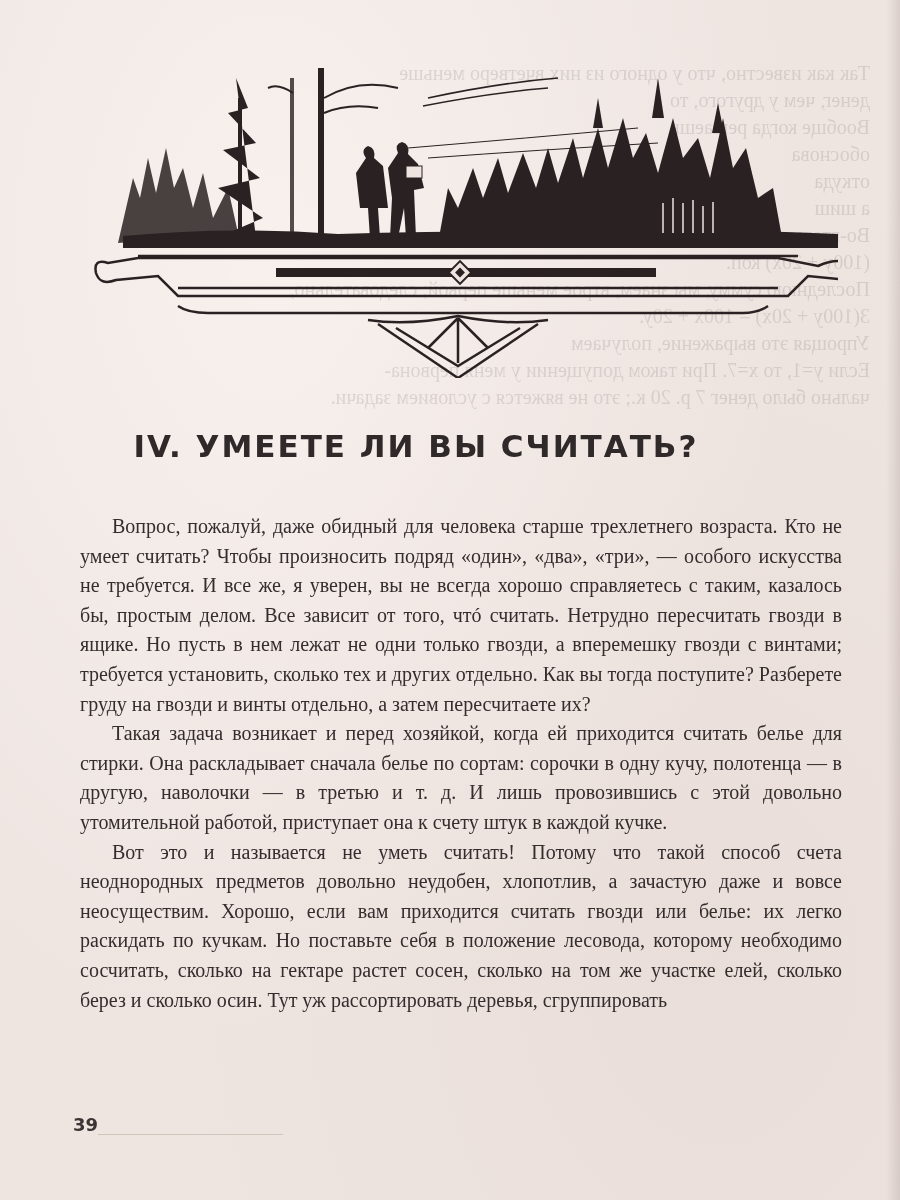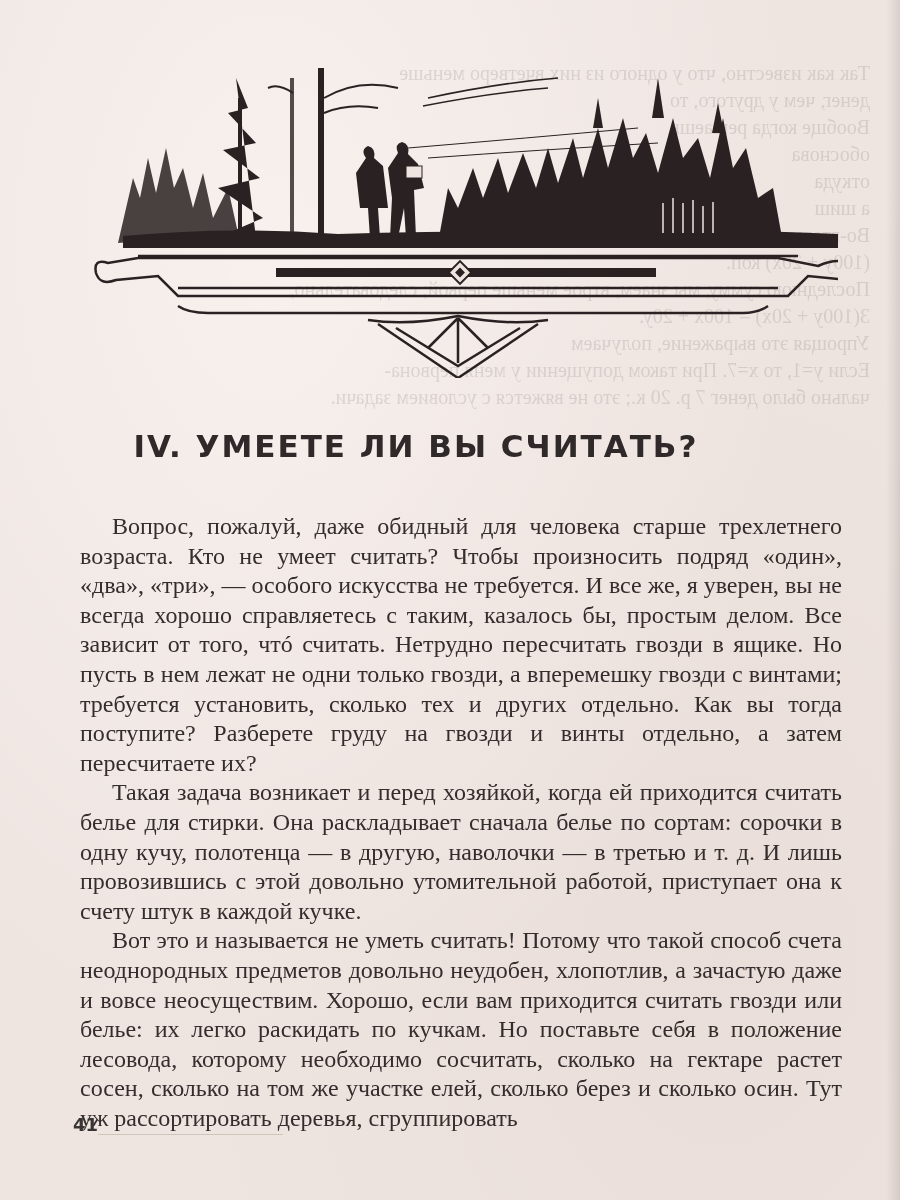--- a/index.html
+++ b/index.html
@@ -35,21 +35,21 @@
   }
   .chapter-title {
     position: absolute; left: 0; top: 428px; width: 832px;
     text-align: center;
     font-family: "DejaVu Sans", "Liberation Sans", sans-serif;
     font-weight: bold; font-size: 31px; letter-spacing: 2px;
     color: #2f2929;
   }
   .body-text {
     position: absolute; left: 80px; top: 512px; width: 762px;
-    font-size: 24px; line-height: 29.6px;
+    font-size: 20px; line-height: 29.6px;
     text-align: justify;
     color: #342d2d;
   }
   .body-text p { margin: 0; text-indent: 32px; }
   .body-text p + p { margin-top: 0; }
   .page-number {
     position: absolute; left: 73px; top: 1114px;
     font-family: "DejaVu Sans", "Liberation Sans", sans-serif;
     font-weight: bold; font-size: 18px; color: #3a3434;
   }
@@ -139,15 +139,15 @@
   </svg>
 
   <div class="chapter-title">IV. УМЕЕТЕ ЛИ ВЫ СЧИТАТЬ?</div>
 
   <div class="body-text">
     <p>Вопрос, пожалуй, даже обидный для человека старше трехлетнего возраста. Кто не умеет считать? Чтобы произносить подряд «один», «два», «три», — особого искусства не требуется. И все же, я уверен, вы не всегда хорошо справляетесь с таким, казалось бы, простым делом. Все зависит от того, чтó считать. Нетрудно пересчитать гвозди в ящике. Но пусть в нем лежат не одни только гвозди, а вперемешку гвозди с винтами; требуется установить, сколько тех и других от­дельно. Как вы тогда поступите? Разберете груду на гвозди и винты отдельно, а затем пересчитаете их?</p>
     <p>Такая задача возникает и перед хозяйкой, когда ей приходится считать белье для стирки. Она раскладывает сначала белье по сортам: сорочки в одну кучу, полотенца — в другую, наволочки — в третью и т. д. И лишь провозившись с этой довольно утомительной работой, приступает она к счету штук в каждой кучке.</p>
     <p>Вот это и называется не уметь считать! Потому что такой способ счета неоднородных предметов довольно неудобен, хлопотлив, а за­частую даже и вовсе неосуществим. Хорошо, если вам приходится считать гвозди или белье: их легко раскидать по кучкам. Но поставьте себя в положение лесовода, которому необходимо сосчитать, сколько на гектаре растет сосен, сколько на том же участке елей, сколько берез и сколько осин. Тут уж рассортировать деревья, сгруппировать</p>
   </div>
 
-  <div class="page-number">41</div>
+  <div class="page-number">39</div>
   <div class="footer-rule"></div>
 </div>
 
 </body></html>

